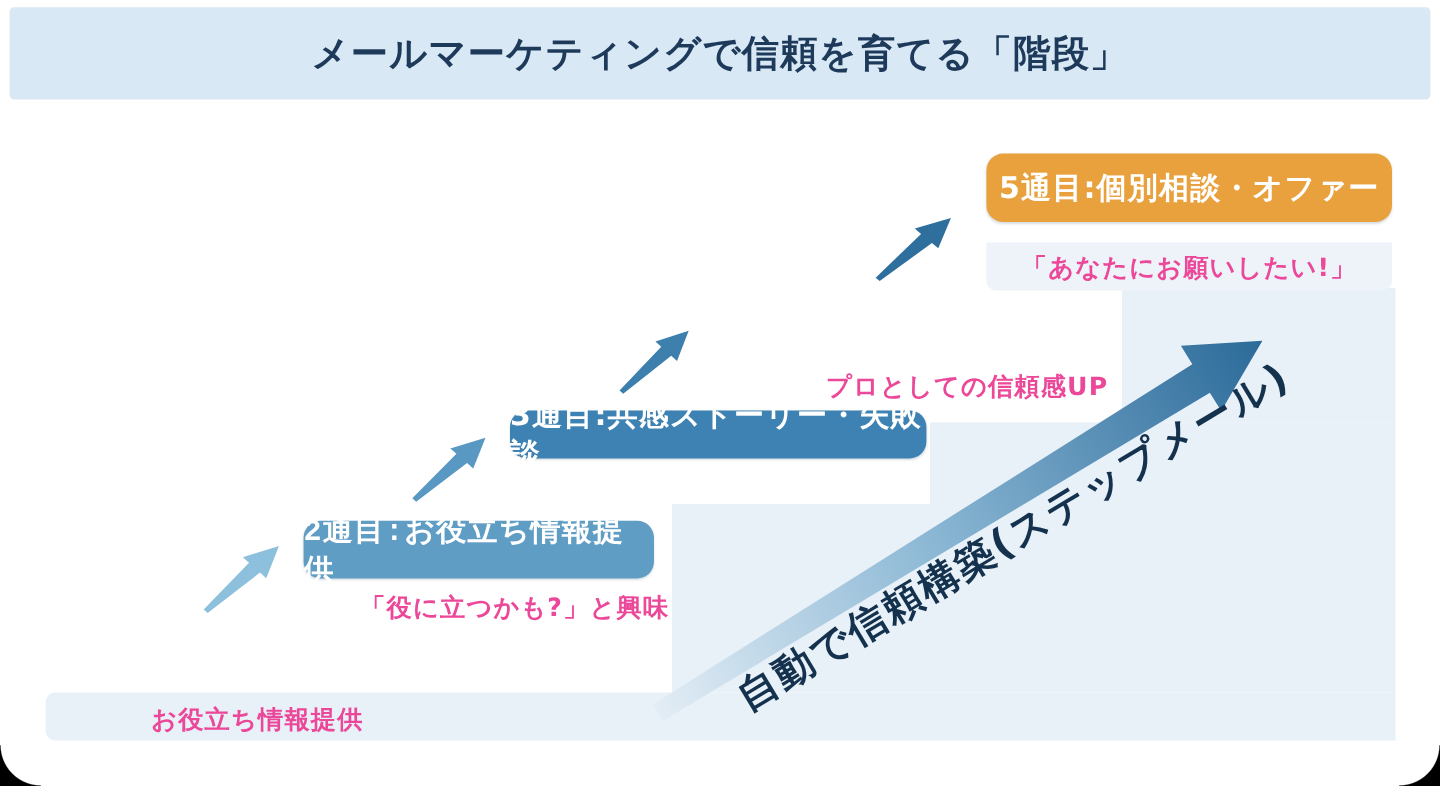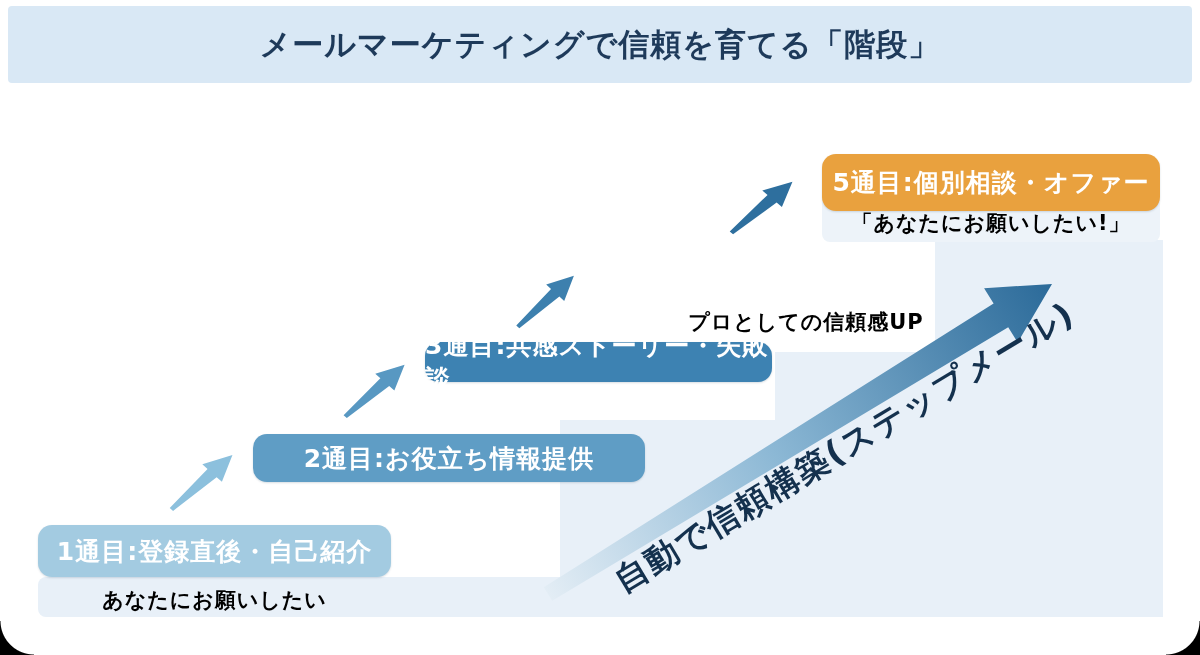--- a/index.html
+++ b/index.html
@@ -23,21 +23,21 @@
   .step-header{
     position:absolute;border-radius:14px;
     display:flex;align-items:center;justify-content:center;
     color:#ffffff;font-size:25px;font-weight:800;letter-spacing:1px;
     box-shadow:0 1px 2px rgba(40,70,100,0.18);
     z-index:3;
   }
   
   .caption{
     position:absolute;text-align:center;
-    font-size:21px;font-weight:700;color:#000000;letter-spacing:1px;
+    font-size:21px;font-weight:700;color:#ec4899;letter-spacing:1px;
     z-index:3;
   }
   .caption5-band{
     position:absolute;left:822px;top:202px;width:338px;height:40px;
     background:#edf3f9;border-radius:0 0 8px 8px;z-index:2;
   }
   .small-arrow{position:absolute;z-index:3;}
   .big-arrow{position:absolute;left:530px;top:260px;width:560px;height:370px;z-index:1;}
   .big-arrow-label{
     position:absolute;left:570px;top:425px;width:550px;height:46px;
@@ -70,30 +70,30 @@
       <linearGradient id="bigGrad" gradientUnits="userSpaceOnUse" x1="18" y1="334" x2="522" y2="24">
         <stop offset="0" style="stop-color: rgb(227, 237, 245);"></stop>
         <stop offset="0.45" style="stop-color: rgb(140, 184, 213);"></stop>
         <stop offset="1" style="stop-color: rgb(43, 106, 153);"></stop>
       </linearGradient>
     </defs>
     <polygon points="13.8,327.2 463.6,43.5 454.1,28.2 522,24 487.7,82.6 478.2,67.3 22.2,340.8" fill="url(#bigGrad)"></polygon>
   </svg>
   <div class="big-arrow-label">自動で信頼構築(ステップメール)</div>
 
-  <div class="step-header" style="left: 38px; top: 525px; width: 353px; height: 52px; background: rgb(163, 203, 225);">1通目:登録直後・自己紹介</div>
-  <div class="caption" style="left:38px;top:586px;width:353px;">あなたにお願いしたい</div>
+  <div class="caption" style="left:38px;top:586px;width:353px;">お役立ち情報提供</div>
 
-  <div class="step-header" style="left: 253px; top: 434px; width: 392px; height: 48px; background: rgb(95, 157, 197);">2通目:お役立ち情報提供</div>
+  <div class="step-header" style="left: 253px; top: 434px; width: 292px; height: 48px; background: rgb(95, 157, 197); font-family: Liberation Mono, monospace;">2通目:お役立ち情報提供</div>
+  <div class="caption" style="left:253px;top:492px;width:352px;">「役に立つかも?」と興味</div>
 
   <div class="step-header" style="left: 425px; top: 342px; width: 347px; height: 40px; background: rgb(61, 130, 178);">3通目:共感ストーリー・失敗談</div>
 
   <div class="caption" style="left:636px;top:308px;width:340px;">プロとしての信頼感UP</div>
 
-  <div class="step-header" style="left: 822px; top: 154px; width: 338px; height: 57px; background: rgb(233, 161, 62);">5通目:個別相談・オファー</div>
+  <div class="step-header" style="left: 822px; top: 128px; width: 338px; height: 57px; background: rgb(233, 161, 62);">5通目:個別相談・オファー</div>
   <div class="caption" style="left:822px;top:209px;width:338px;">「あなたにお願いしたい!」</div>
 
   <svg class="small-arrow" style="left:164px;top:450px;" viewBox="0 0 80 80" width="74" height="66" preserveAspectRatio="none">
     <polygon points="6.2,70.2 47.1,23.1 41.4,17.4 74,6 62.6,38.6 56.9,32.9 9.8,73.8" style="fill: rgb(140, 192, 221);"></polygon>
   </svg>
   <svg class="small-arrow" style="left:338px;top:360px;" viewBox="0 0 80 80" width="72" height="63" preserveAspectRatio="none">
     <polygon points="6.2,70.2 47.1,23.1 41.4,17.4 74,6 62.6,38.6 56.9,32.9 9.8,73.8" style="fill: rgb(88, 152, 194);"></polygon>
   </svg>
   <svg class="small-arrow" style="left:511px;top:271px;" viewBox="0 0 80 80" width="68" height="62" preserveAspectRatio="none">
     <polygon points="6.2,70.2 47.1,23.1 41.4,17.4 74,6 62.6,38.6 56.9,32.9 9.8,73.8" style="fill: rgb(61, 128, 174);"></polygon>

